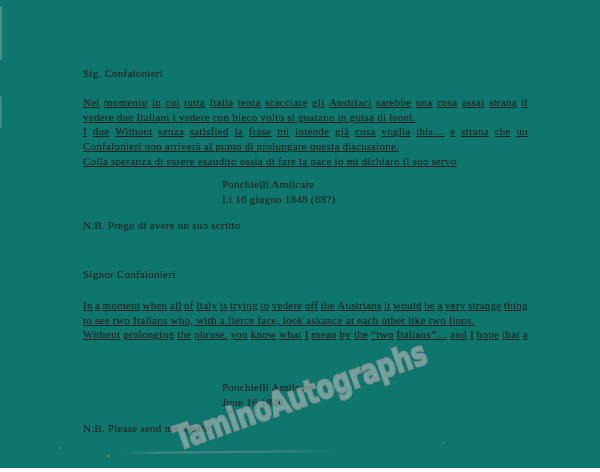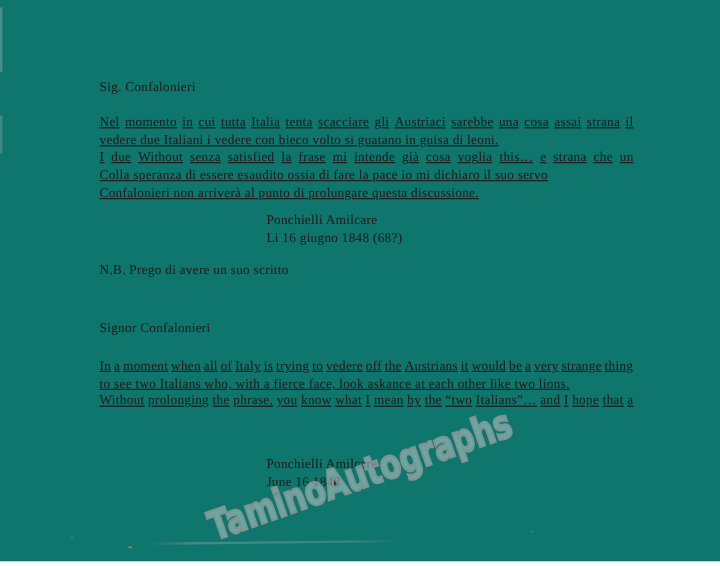--- a/index.html
+++ b/index.html
@@ -99,22 +99,22 @@
         <span>intende</span>
         <span>già</span>
         <span>cosa</span>
         <span>voglia</span>
         <span>this…</span>
         <span>e</span>
         <span>strana</span>
         <span>che</span>
         <span>un</span>
       </div>
+      <div class="line">Confalonieri non arriverà al punto di prolungare questa discussione.</div>
       <div class="line">Colla speranza di essere esaudito ossia di fare la pace io mi dichiaro il suo servo</div>
-      <div class="line">Confalonieri non arriverà al punto di prolungare questa discussione.</div>
     </div>
 
   <div class="txt sig sig1">
     <div>Ponchielli Amilcare</div>
     <div>Li 16 giugno 1848 (68?)</div>
   </div>
 
   <div class="txt salutation2">Signor Confalonieri</div>
 
   <div class="txt nb1">N.B. Prego di avere un suo scritto</div>
@@ -164,18 +164,19 @@
         <span>that</span>
         <span>a</span>
       </div>
     </div>
 
   <div class="txt sig sig2">
     <div>Ponchielli Amilcare</div>
     <div>June 16 1848</div>
   </div>
 
+  <div class="txt nb2">N.B. Please send me a note</div>
 
   <svg class="watermark-svg" viewBox="0 0 340 130">
     <text x="170" y="77" text-anchor="middle" transform="rotate(-19.4 170 65)" textLength="265" lengthAdjust="spacingAndGlyphs">TaminoAutographs</text>
   </svg>
 
 </div>
 
 </body></html>

